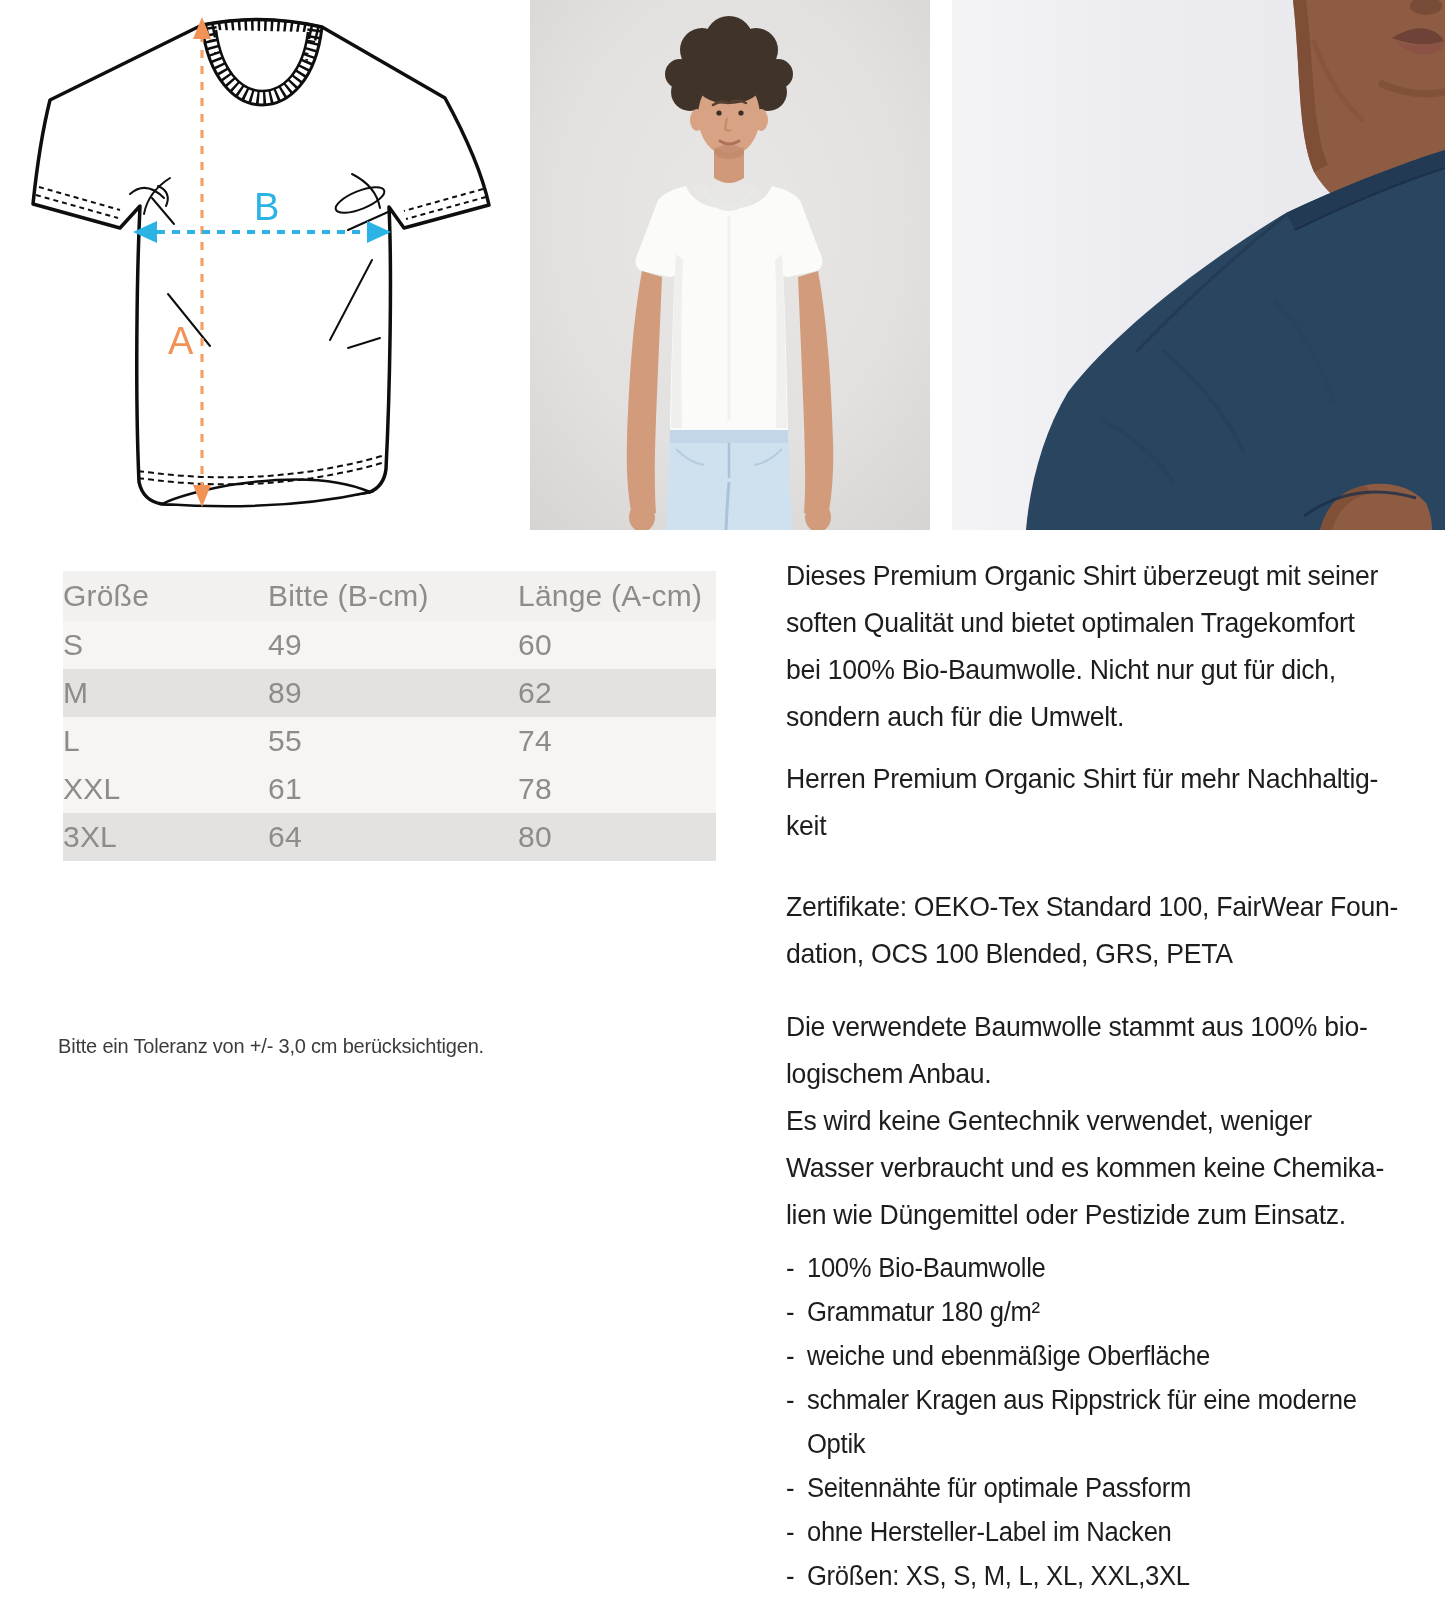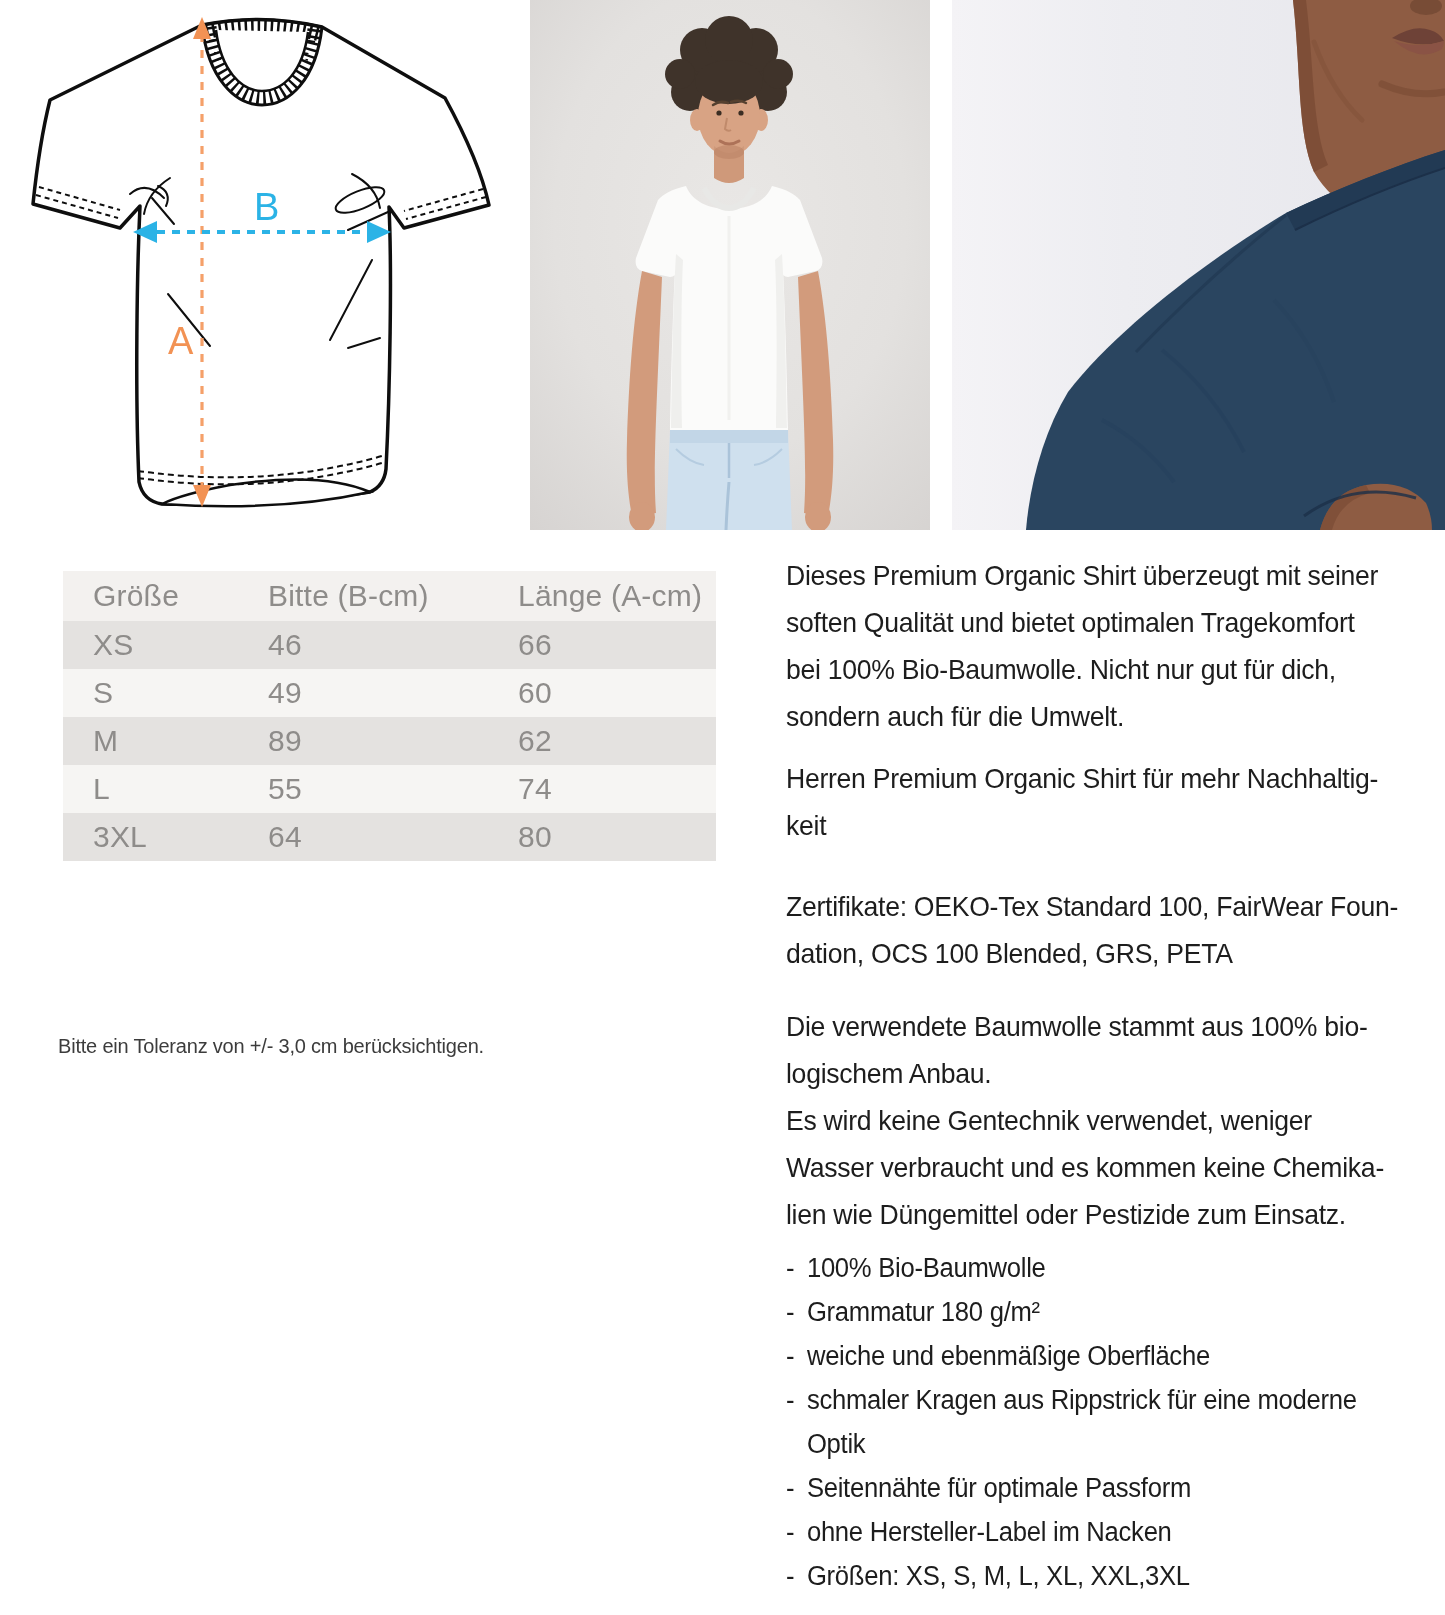--- a/index.html
+++ b/index.html
@@ -10,21 +10,21 @@
   .diagram{position:absolute;left:30px;top:8px;width:465px;height:505px;}
   .photo{position:absolute;top:0;height:530px;}
   .photo-front{left:530px;width:400px;}
   .photo-closeup{left:952px;width:493px;}
 
   
   .size-table{position:absolute;left:63px;top:571px;width:653px;
               font-size:30px;color:#8e8c8a;letter-spacing:0.2px;}
   .trow{display:grid;grid-template-columns:205px 250px 198px;align-items:center;height:48px;}
   .trow.header{height:50px;background:#f3f1ef;}
-  .trow .c1{padding-left:30px;}
+  .trow .c1{}
   .shade-a{background:#e4e2e0;}
   .shade-b{background:#f6f5f3;}
 
   .tolerance{position:absolute;left:58px;top:1026px;width:700px;
              font-size:20px;color:#3c3c3c;letter-spacing:-0.2px;line-height:40px;}
 
   
   .desc{position:absolute;left:786px;top:0;width:682px;color:#1d1d1d;
         transform:scaleX(0.95);transform-origin:left top;}
   .desc p{position:absolute;margin:0;width:680px;font-size:28px;line-height:47px;
@@ -193,39 +193,39 @@
       <path d="M 352,516 Q 402,480 464,498" stroke="#1c3049" stroke-width="3" fill="none" opacity="0.8"></path>
     </svg>
   </div>
 
   <div class="size-table">
     <div class="trow header">
       <span class="c1">Größe</span>
       <span>Bitte (B-cm)</span>
       <span>Länge (A-cm)</span>
     </div>
-    <div class="trow shade-a">
-      <span class="c1">XS</span>
-      <span>46</span>
-      <span>66</span>
-    </div>
     <div class="trow shade-b">
       <span class="c1">S</span>
       <span>49</span>
       <span>60</span>
     </div>
     <div class="trow shade-a">
       <span class="c1">M</span>
       <span>89</span>
       <span>62</span>
     </div>
     <div class="trow shade-b">
       <span class="c1">L</span>
       <span>55</span>
       <span>74</span>
+    </div>
+    <div class="trow shade-b">
+      <span class="c1">XXL</span>
+      <span>61</span>
+      <span>78</span>
     </div>
     <div class="trow shade-a">
       <span class="c1">3XL</span>
       <span>64</span>
       <span>80</span>
     </div>
   </div>
 
   <div class="tolerance">Bitte ein Toleranz von +/- 3,0 cm berücksichtigen.</div>
 

